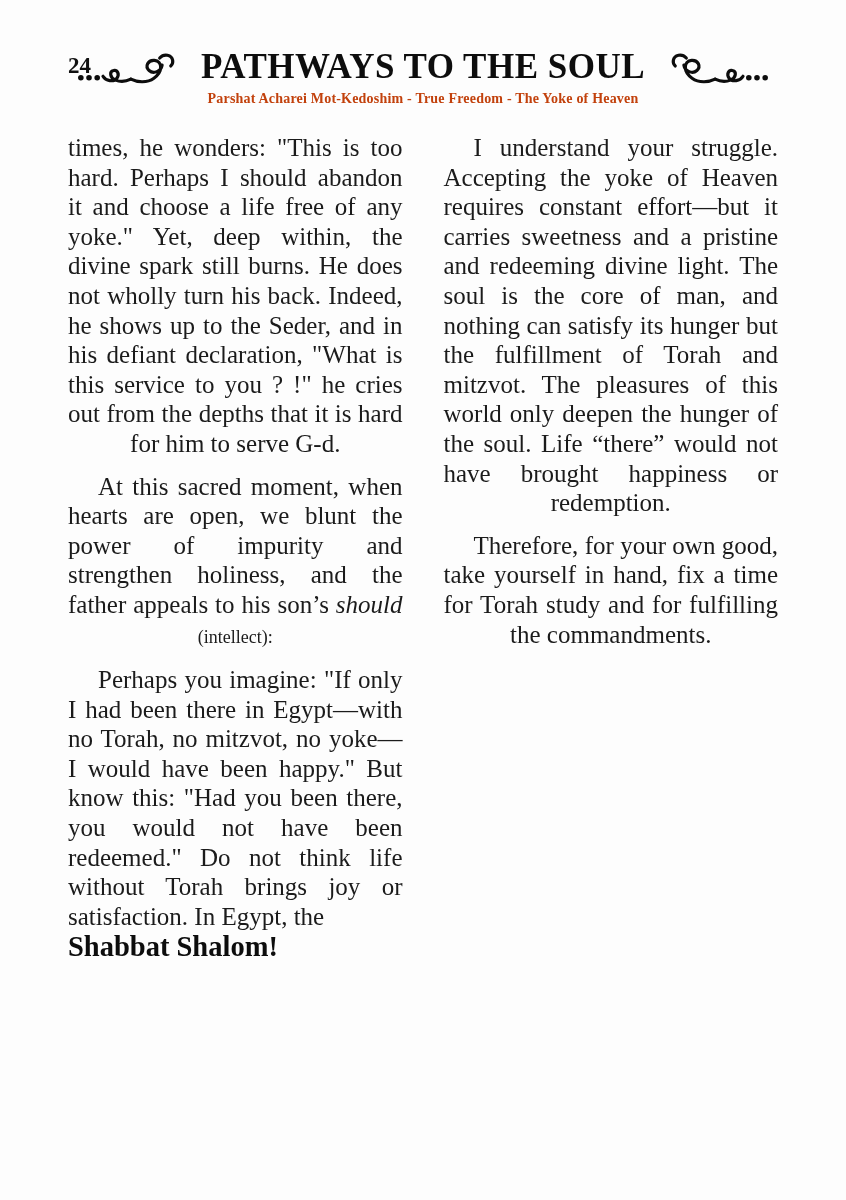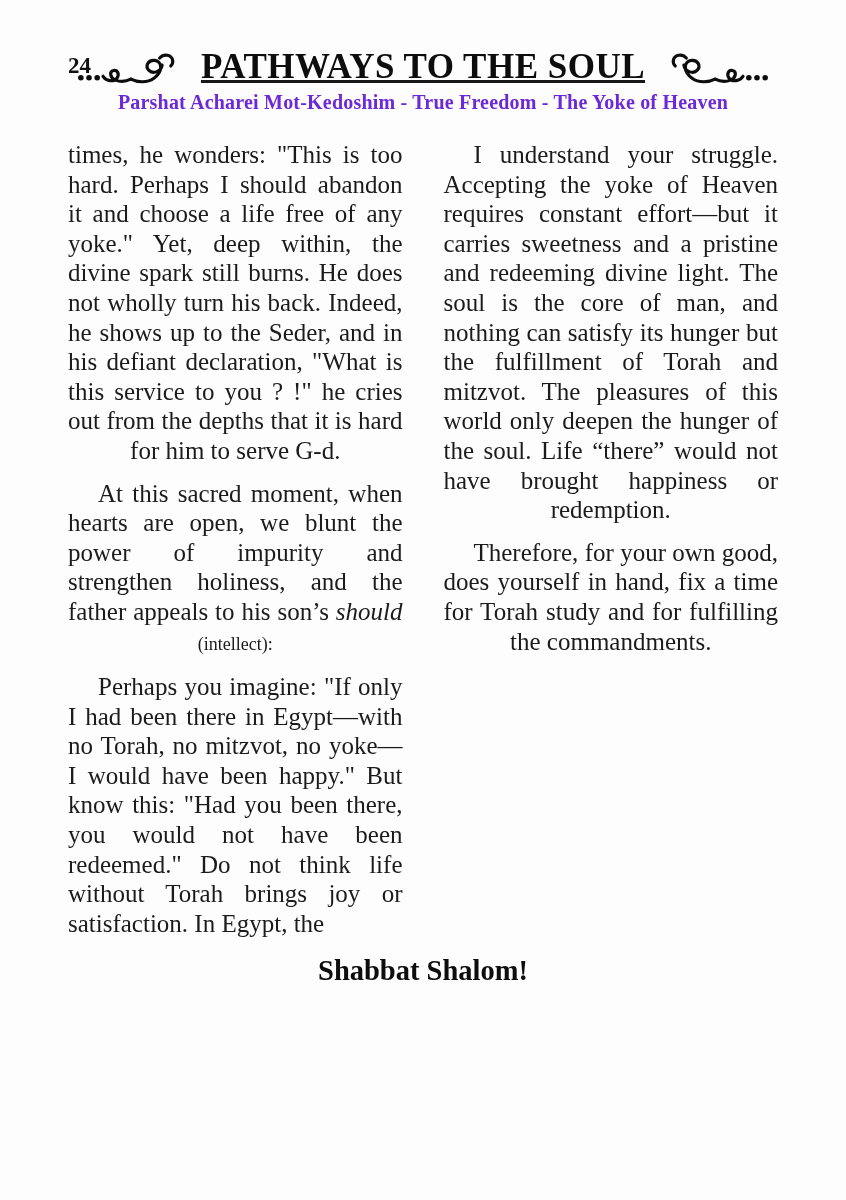--- a/index.html
+++ b/index.html
@@ -26,39 +26,38 @@
     top: 7px;
     font-size: 23px;
     font-weight: bold;
     color: #111;
   }
   .title-row {
     display: flex;
     justify-content: center;
     align-items: center;
     gap: 24px;
-    text-decoration: underline;
   }
   .title {
     margin: 0;
     font-size: 35px;
     font-weight: bold;
     letter-spacing: 0.5px;
     color: #0d0d0d;
     white-space: nowrap;
   }
   .flourish { width: 100px; height: 36px; margin-top: 6px; }
   .flourish.mirrored { transform: scaleX(-1); }
   .subtitle {
     margin: 3px 0 0 0;
     text-align: center;
-    font-size: 20px;
+    font-size: 14px;
     font-weight: bold;
     letter-spacing: 0.2px;
-    color: #6d28d9;
+    color: #c2410c;
     white-space: nowrap;
   }
   .cols {
     display: flex;
     gap: 41px;
     margin-top: 26px;
   }
   .col {
     width: 334.5px;
     font-size: 25px;
@@ -67,22 +66,20 @@
   }
   .para {
     margin: 0 0 13px 0;
     text-align: justify;
     text-align-last: center;
   }
   .para.indent { text-indent: 30px; }
   .para.cont { text-align-last: auto; margin-bottom: 0; }
   .para .small { font-size: 18px; }
   .closing {
-    margin-top: 17px;
-    text-align: center;
     font-size: 28.5px;
     font-weight: bold;
     color: #0d0d0d;
   }
 </style>
 </head>
 <body>
 
 <div class="page">
 
@@ -123,20 +120,20 @@
     <div class="col">
       <p class="para">times, he wonders: "This is too hard. Perhaps I should abandon it and choose a life free of any yoke." Yet, deep within, the divine spark still burns. He does not wholly turn his back. Indeed, he shows up to the Seder, and in his defiant declaration, "What is this service to you ? !" he cries out from the depths that it is hard for him to serve G-d.</p>
       <p class="para indent"><span>At this sacred moment, when hearts are open, we blunt the power of impurity and strengthen holiness, and the father appeals to his son’s</span>
         <i>should</i>
         <span class="small">(intellect):</span></p>
       <p class="para indent cont">Perhaps you imagine: "If only I had been there in Egypt—with no Torah, no mitzvot, no yoke—I would have been happy." But know this: "Had you been there, you would not have been redeemed." Do not think life without Torah brings joy or satisfaction. In Egypt, the</p>
     </div>
 
     <div class="col">
       <p class="para indent">I understand your struggle. Accepting the yoke of Heaven requires constant effort—but it carries sweetness and a pristine and redeeming divine light. The soul is the core of man, and nothing can satisfy its hunger but the fulfillment of Torah and mitzvot. The pleasures of this world only deepen the hunger of the soul. Life “there” would not have brought happiness or redemption.</p>
-      <p class="para indent">Therefore, for your own good, does yourself in hand, fix a time for Torah study and for fulfilling the commandments.</p>
+      <p class="para indent">Therefore, for your own good, take yourself in hand, fix a time for Torah study and for fulfilling the commandments.</p>
     </div>
 
   </main>
 
   <div class="closing">Shabbat Shalom!</div>
 
 </div>
 
 </body></html>

